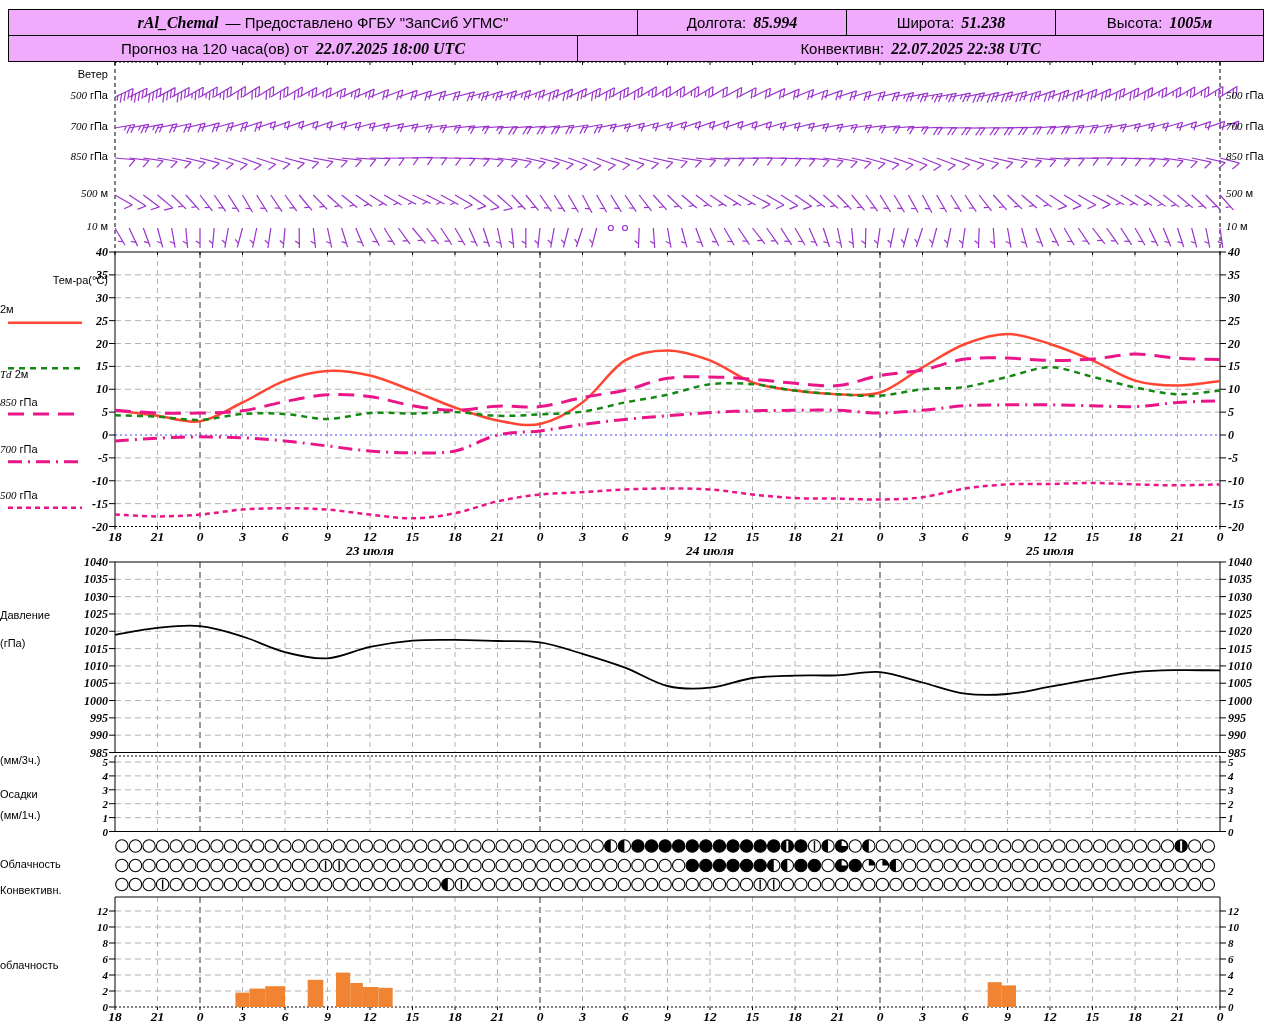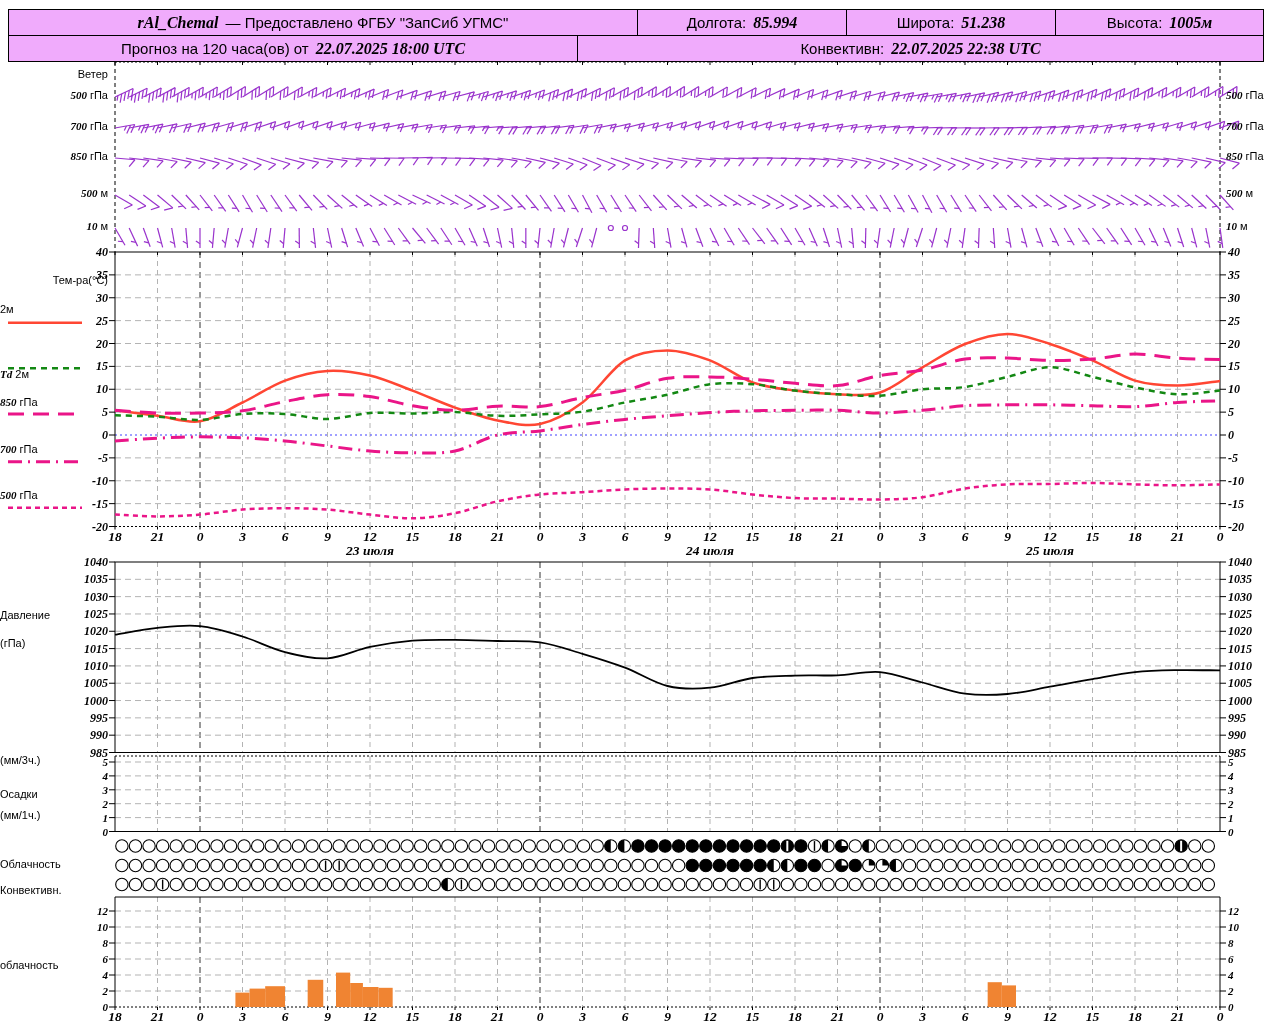--- a/index.html
+++ b/index.html
@@ -9,21 +9,21 @@
   .hrow+.hrow{border-top:1px solid #000;}
   .hseg{display:flex;justify-content:center;align-items:center;gap:7px;padding:0 6px;}
   .hseg+.hseg{border-left:1px solid #000;}
   .s620{flex:0 0 616px}.s200{flex:0 0 196px}.sfx{flex:1}
   .s560{flex:0 0 556px}.s300{flex:0 0 306px}
   .em{font-family:"Liberation Serif",serif;font-style:italic;font-weight:bold;font-size:16px;}
   .lbl{position:absolute;font-size:11px;white-space:nowrap;z-index:4;}
   .lcol{left:0;width:108px;text-align:right;}
   .lcolc{left:0;width:100px;text-align:left;}
   .rcol{left:1226px;text-align:left;}
-  .num{font-family:"Liberation Serif",serif;font-style:italic;font-weight:bold;}
+  .num{font-family:"Liberation Serif",serif;font-style:italic;font-weight:normal;}
   svg{position:absolute;left:0;top:0;}
   svg text{fill:#000;}
   .ax{font:italic 700 12px "Liberation Serif",serif;}
   .ax2{font:italic 700 11px "Liberation Serif",serif;}
   .hr{font:italic 700 13.5px "Liberation Serif",serif;}
   .day{font:italic 700 13.5px "Liberation Serif",serif;}
 </style>
 </head>
 <body>
 

